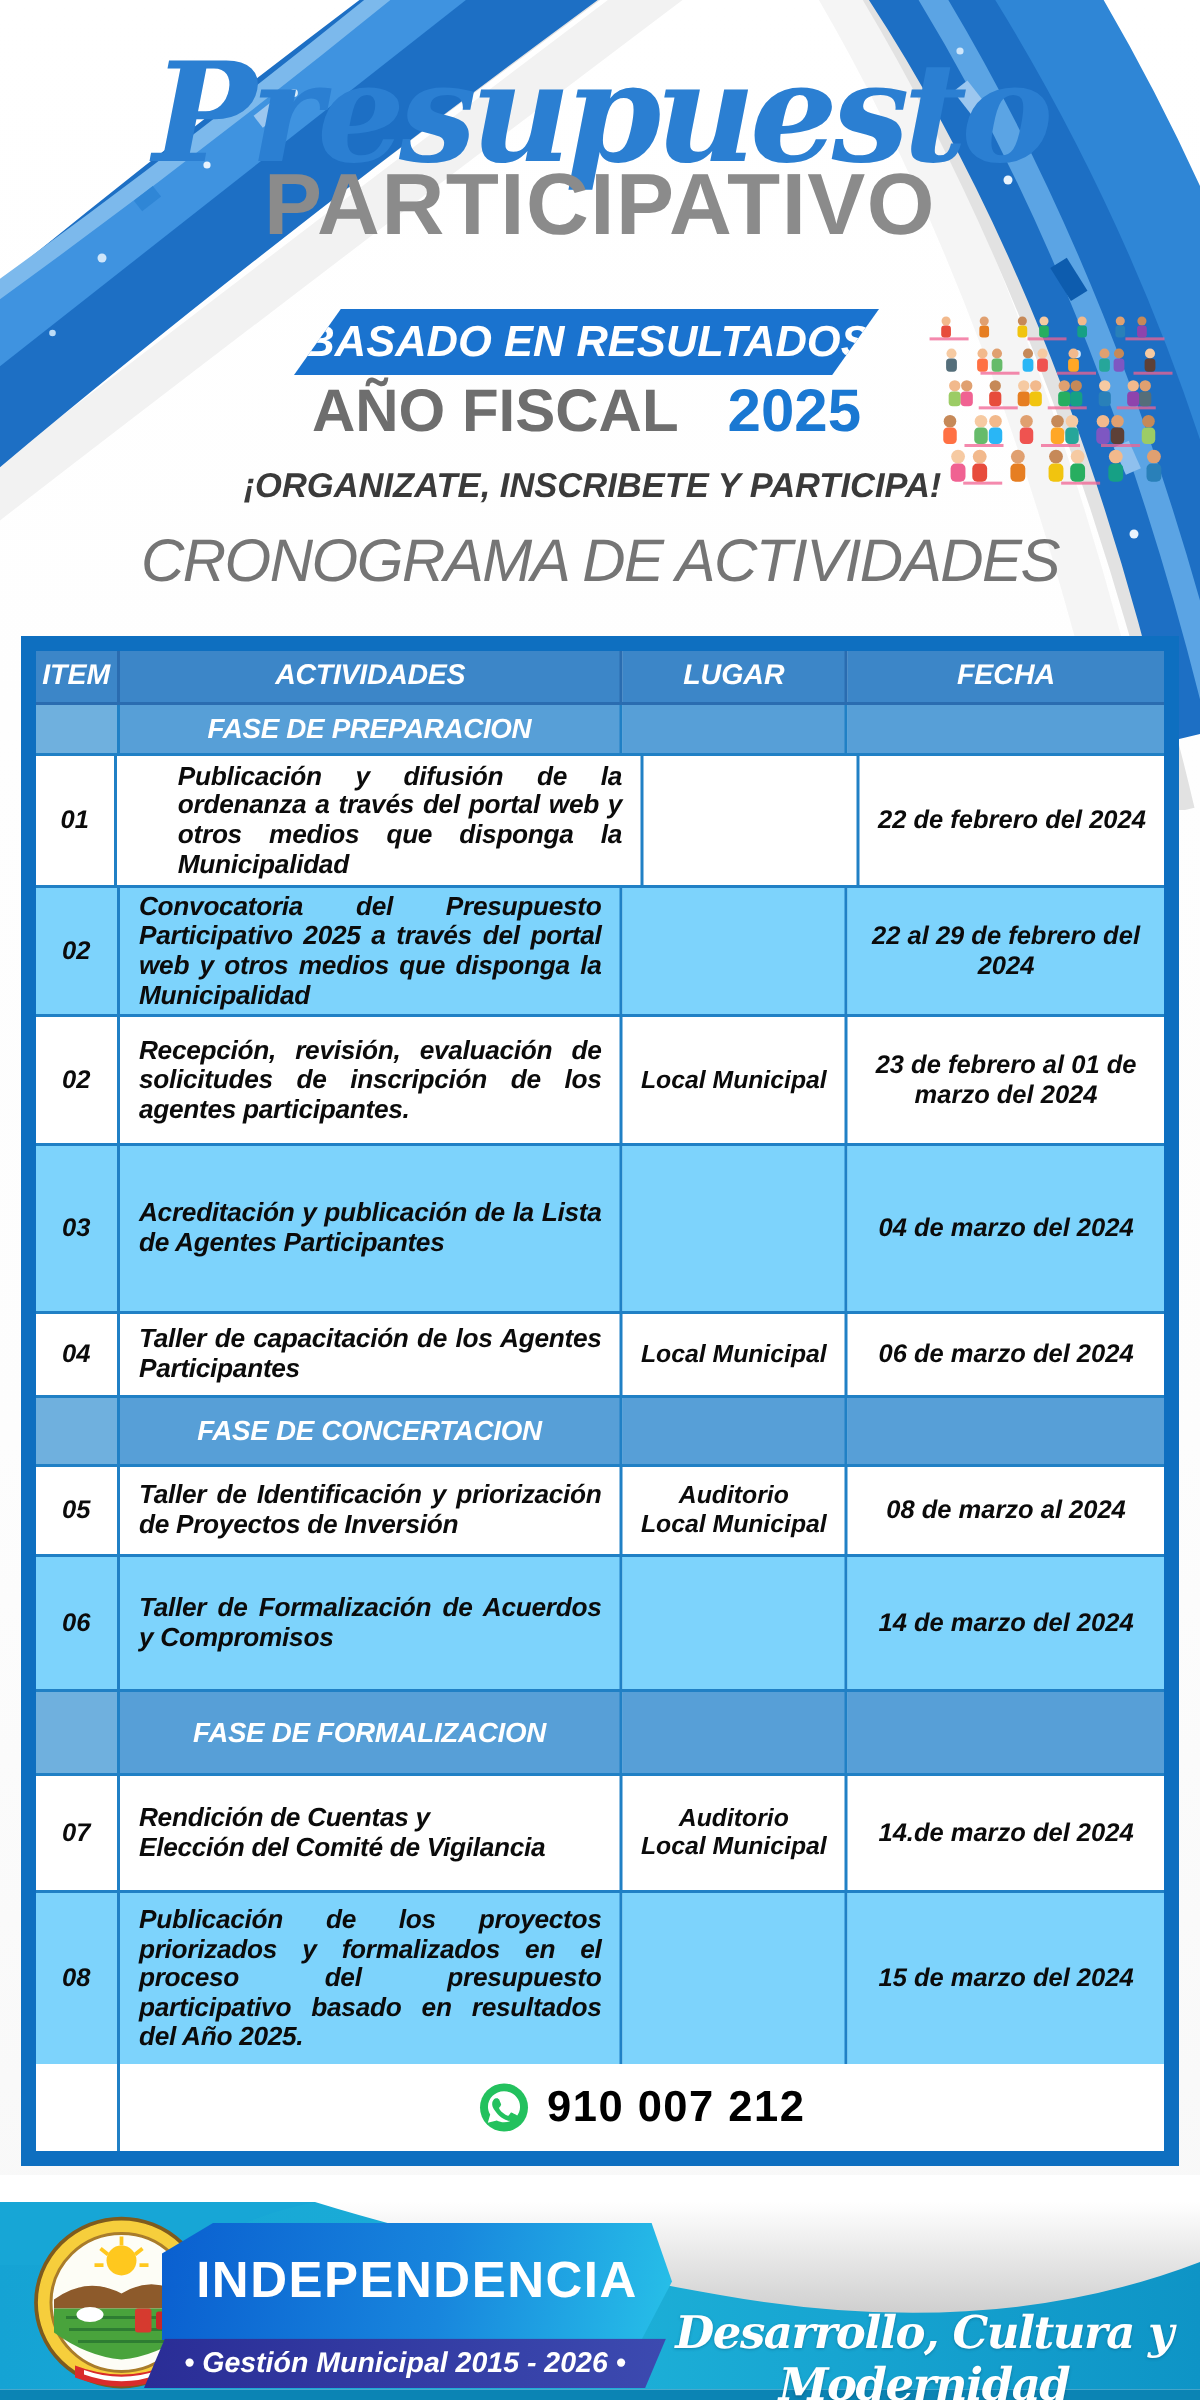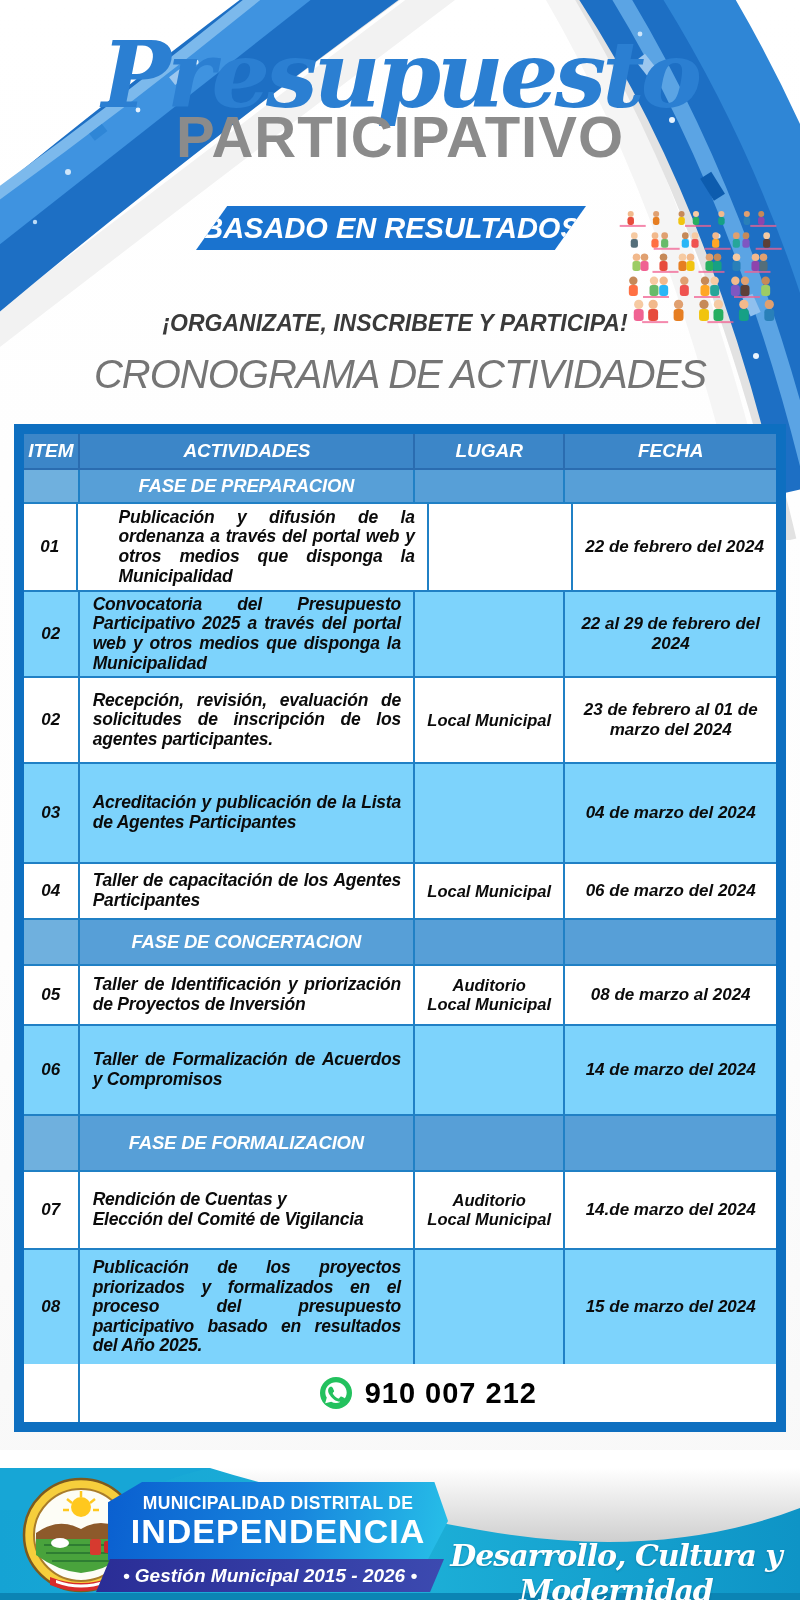--- a/index.html
+++ b/index.html
@@ -103,20 +103,25 @@
     <rect x="742" y="300" width="20" height="11" fill="#8fc0ee" transform="rotate(66 752 305)"></rect>
     <circle cx="672" cy="120" r="3" fill="#e8f3fd"></circle>
       <circle cx="718" cy="236" r="2.6" fill="#d2e7fa"></circle>
     <circle cx="756" cy="356" r="3" fill="#eaf4fd"></circle>
       <circle cx="640" cy="34" r="2.4" fill="#cfe6fa"></circle>
   </svg>
 
   <div class="title-script">Presupuesto</div>
   <div class="title-caps">PARTICIPATIVO</div>
   <div class="banner-blue">BASADO EN RESULTADOS</div>
+  <div class="fiscal">
+    <span>AÑO FISCAL</span>
+    <span>&nbsp;</span>
+    <span class="year">2025</span>
+  </div>
 
   <svg id="crowd" width="185" height="140" viewBox="0 0 185 140">
       <rect x="11.714285714285722" y="36.92" width="26" height="2" fill="#f06292" opacity="0.75"></rect>
       <circle cx="22.714285714285722" cy="25.976" r="3.024" fill="#f2b98c"></circle>
       <rect x="19.474285714285724" y="29" width="6.4799999999999995" height="7.92" rx="2.1599999999999997" fill="#e74c3c"></rect>
       <circle cx="48.142857142857146" cy="25.976" r="3.024" fill="#e0a070"></circle>
       <rect x="44.902857142857144" y="29" width="6.4799999999999995" height="7.92" rx="2.1599999999999997" fill="#e67e22"></rect>
       <circle cx="73.57142857142857" cy="25.976" r="3.024" fill="#c68958"></circle>
       <rect x="70.33142857142857" y="29" width="6.4799999999999995" height="7.92" rx="2.1599999999999997" fill="#f1c40f"></rect>
       <rect x="77" y="36.92" width="26" height="2" fill="#f06292" opacity="0.75"></rect>
@@ -240,21 +245,21 @@
           <div class="tcell c-act" style="white-space: pre-line;">Convocatoria del Presupuesto Participativo 2025 a través del portal web y otros medios que disponga la Municipalidad</div>
           <div class="tcell c-lugar"></div>
           <div class="tcell c-fecha">22 al 29 de febrero del 2024</div>
         </div>
         <div class="trow " style="height: 86px;">
           <div class="tcell c-item">02</div>
           <div class="tcell c-act" style="white-space: pre-line;">Recepción, revisión, evaluación de solicitudes de inscripción de los agentes participantes.</div>
           <div class="tcell c-lugar">Local Municipal</div>
           <div class="tcell c-fecha">23 de febrero al 01 de marzo del 2024</div>
         </div>
-        <div class="trow shade" style="height: 100px;">
+        <div class="trow shade" style="height: 112px;">
           <div class="tcell c-item">03</div>
           <div class="tcell c-act" style="white-space: pre-line;">Acreditación y publicación de la Lista de Agentes Participantes</div>
           <div class="tcell c-lugar"></div>
           <div class="tcell c-fecha">04 de marzo del 2024</div>
         </div>
         <div class="trow " style="height: 56px;">
           <div class="tcell c-item">04</div>
           <div class="tcell c-act" style="white-space: pre-line;">Taller de capacitación de los Agentes Participantes</div>
           <div class="tcell c-lugar">Local Municipal</div>
           <div class="tcell c-fecha">06 de marzo del 2024</div>
@@ -352,19 +357,18 @@
       <line x1="30" y1="84" x2="88" y2="84"></line>
     </g>
     <ellipse cx="38" cy="66" rx="9" ry="5" fill="#ffffff"></ellipse>
     <rect x="68" y="62" width="11" height="16" rx="2" fill="#d63a2f"></rect>
     <rect x="82" y="64" width="7" height="12" rx="2" fill="#c62828"></rect>
     <path d="M28,100 Q59,112 90,100 L90,108 Q59,120 28,108 Z" fill="#d92b2b"></path>
     <path d="M34,103 Q59,112 84,103 L84,106 Q59,115 34,106 Z" fill="#ffffff"></path>
   </svg>
 
   <div class="muni-banner">
-    <div class="l1">MUNICIPALIDAD DISTRITAL DE</div>
     <div class="l2">INDEPENDENCIA</div>
   </div>
   <div class="gestion">•  Gestión Municipal 2015 - 2026  •</div>
   <div class="slogan">Desarrollo, Cultura y Modernidad</div>
 
 </div>
 
 </body></html>

